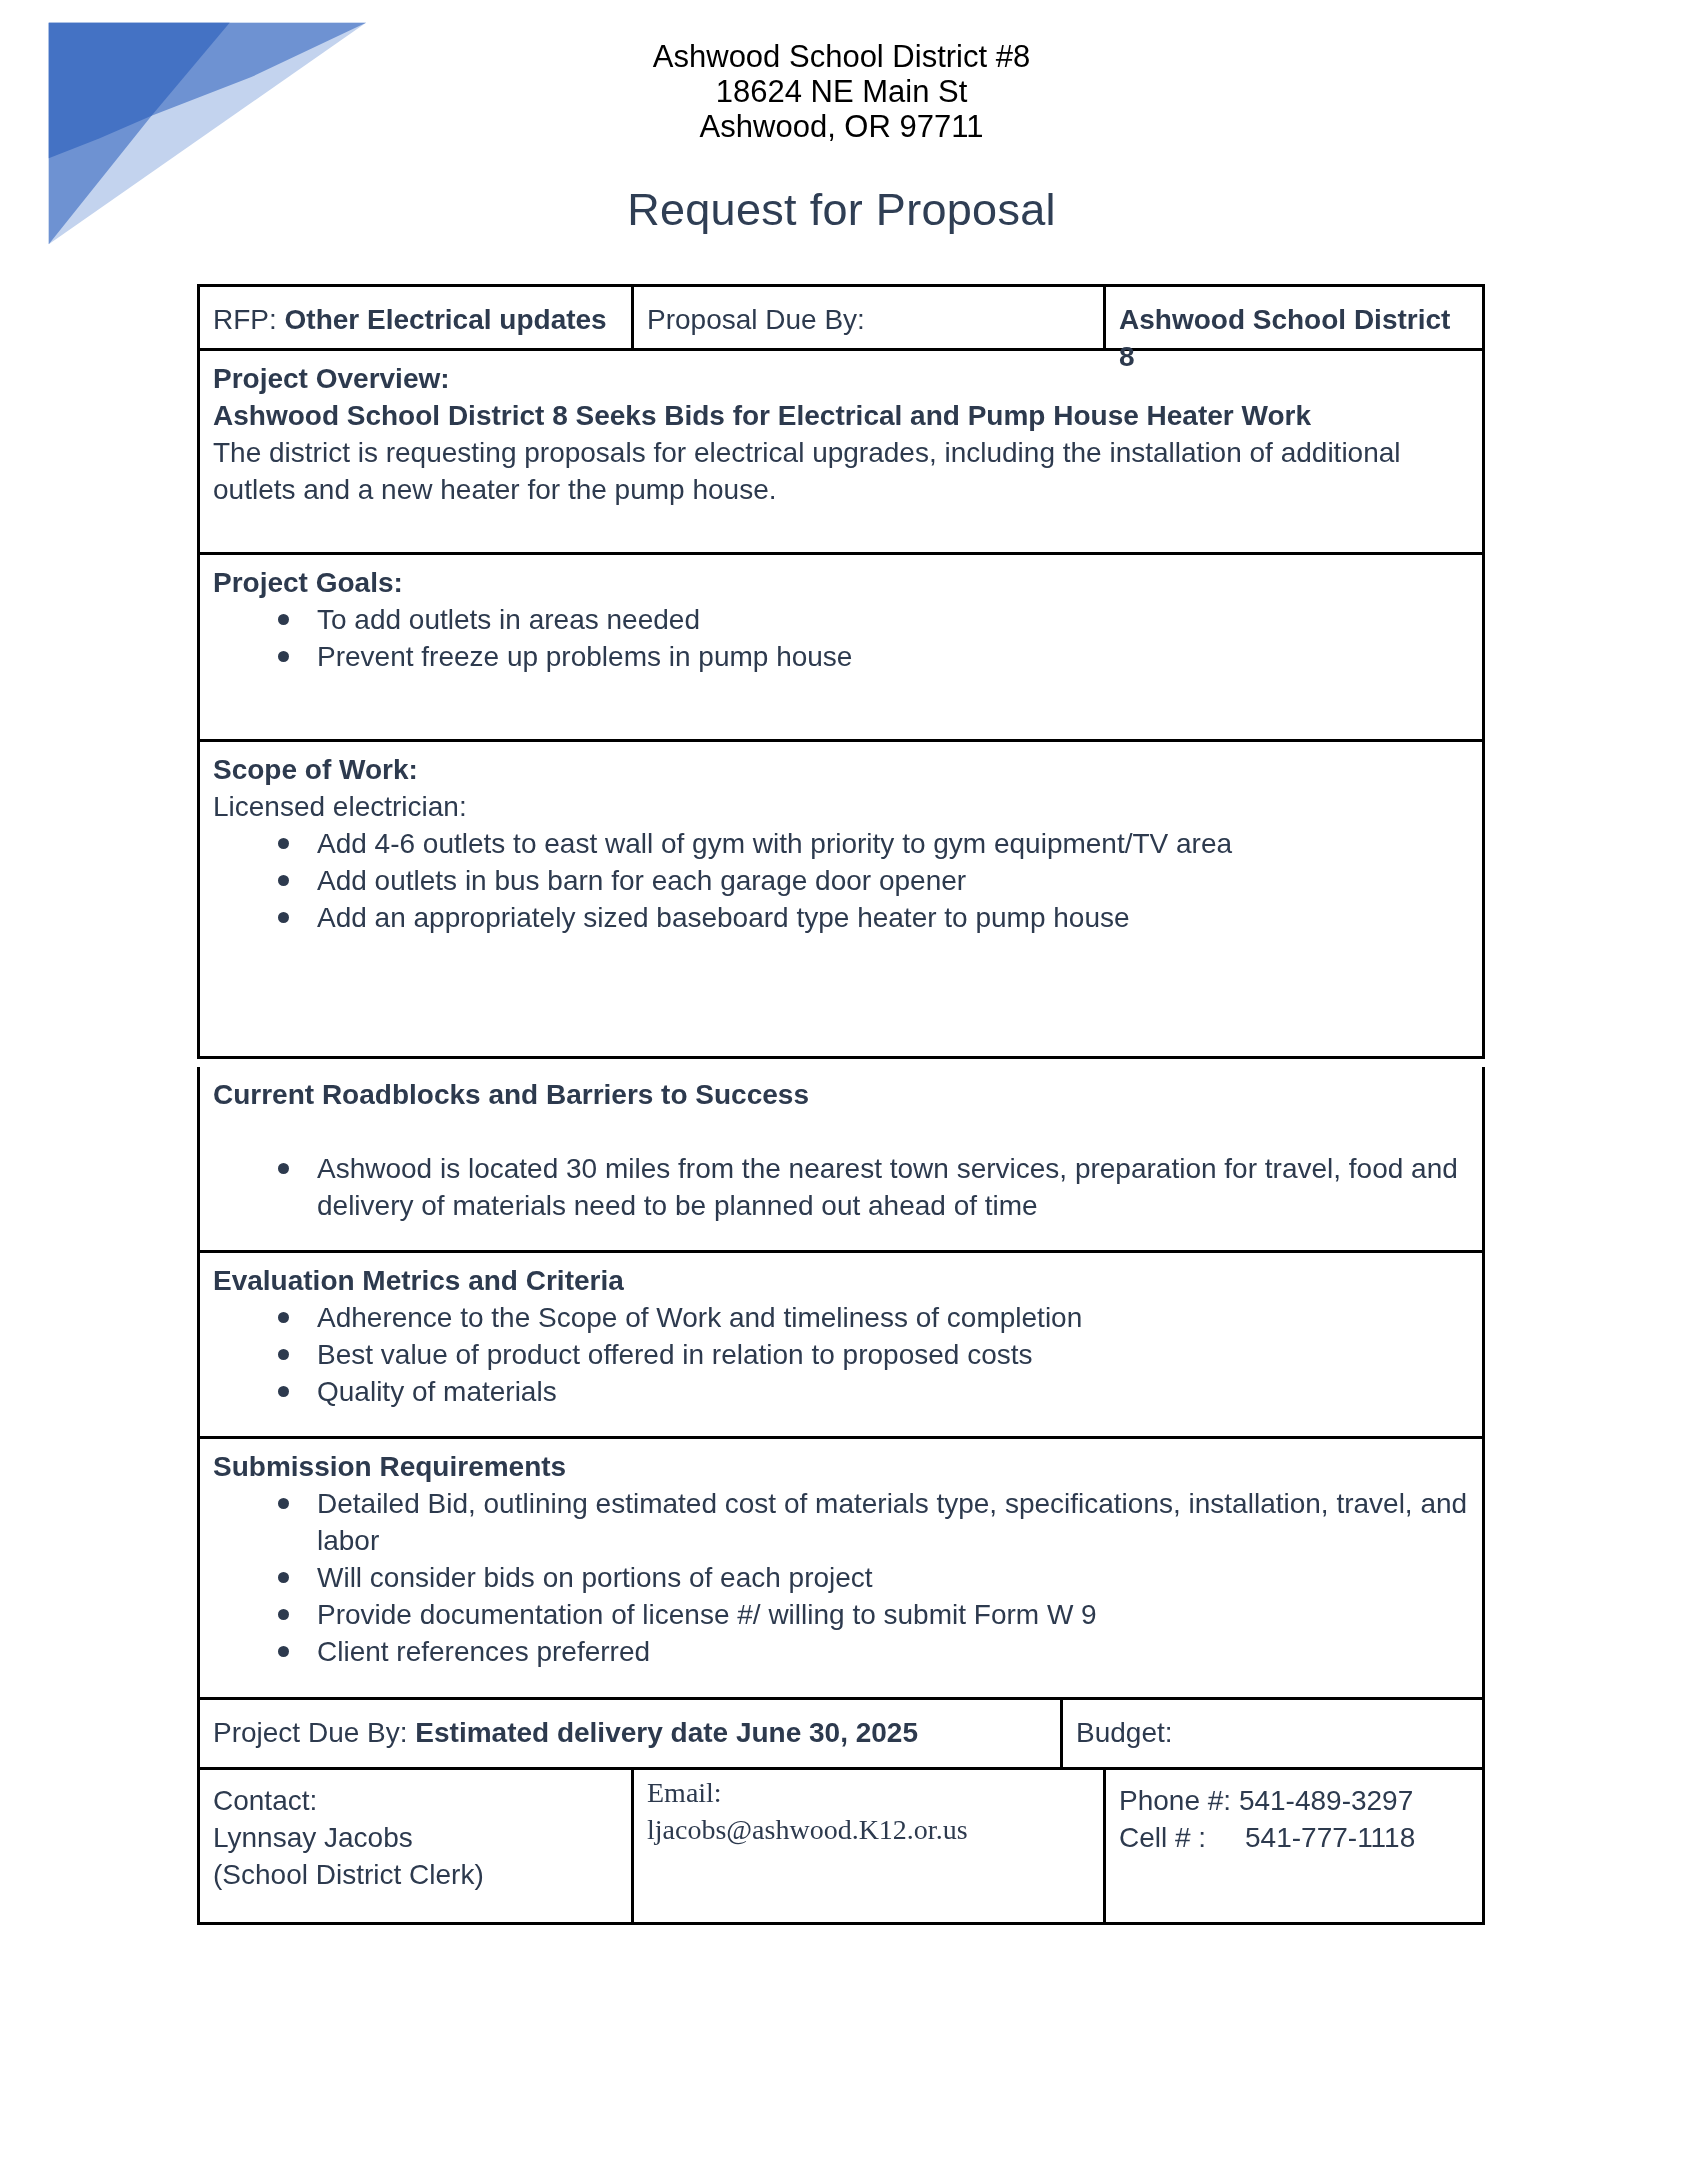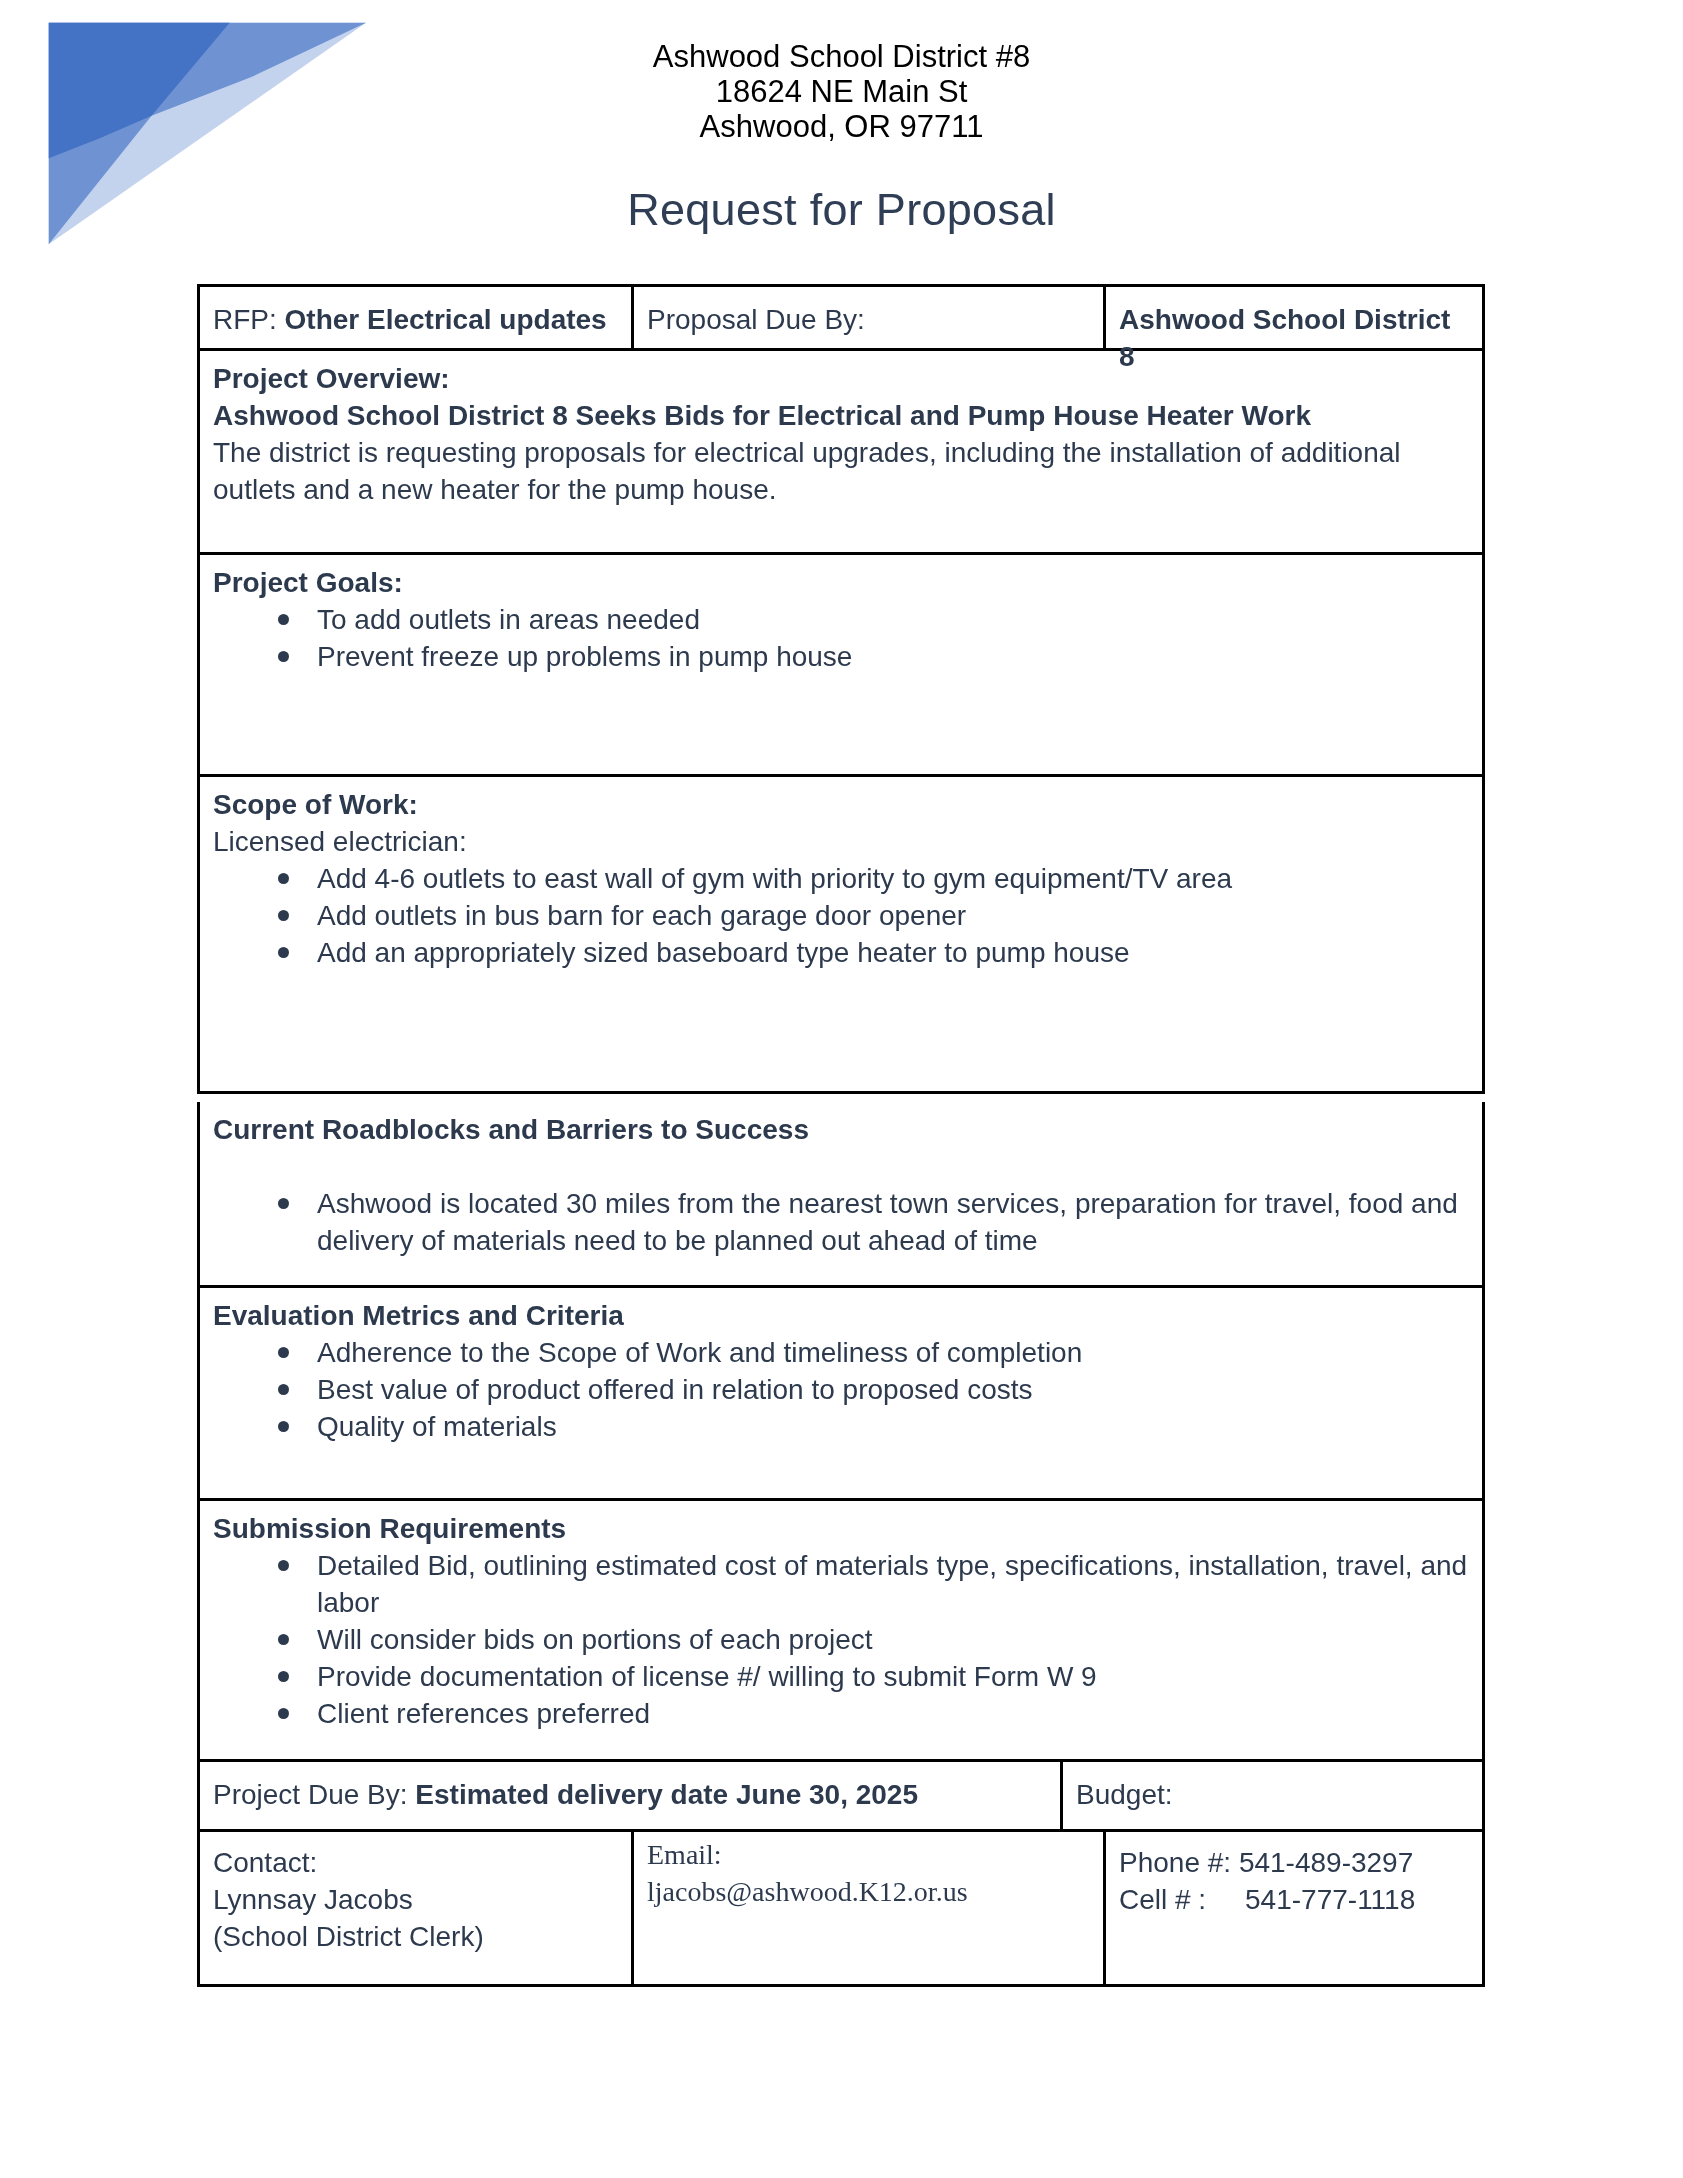--- a/index.html
+++ b/index.html
@@ -59,21 +59,21 @@
 
   <div class="row" style="height:204px;">
     <div class="cell full">
       <div class="b">Project Overview:</div>
       <div class="b">Ashwood School District 8 Seeks Bids for Electrical and Pump House Heater Work</div>
       <div>The district is requesting proposals for electrical upgrades, including the installation of additional</div>
       <div>outlets and a new heater for the pump house.</div>
     </div>
   </div>
 
-  <div class="row" style="height:222px;">
+  <div class="row" style="height:187px;">
     <div class="cell full">
       <div class="b">Project Goals:</div>
       <ul class="bul">
         <li>To add outlets in areas needed</li>
         <li>Prevent freeze up problems in pump house</li>
       </ul>
     </div>
   </div>
 
   <div class="row" style="height:317px;">
@@ -94,21 +94,21 @@
       <div class="gap"></div>
       <ul class="bul">
         <li>
           <div>Ashwood is located 30 miles from the nearest town services, preparation for travel, food and</div>
           <div>delivery of materials need to be planned out ahead of time</div>
         </li>
       </ul>
     </div>
   </div>
 
-  <div class="row" style="height:213px;">
+  <div class="row" style="height:186px;">
     <div class="cell full">
       <div class="b">Evaluation Metrics and Criteria</div>
       <ul class="bul">
         <li>Adherence to the Scope of Work and timeliness of completion</li>
         <li>Best value of product offered in relation to proposed costs</li>
         <li>Quality of materials</li>
       </ul>
     </div>
   </div>
 

